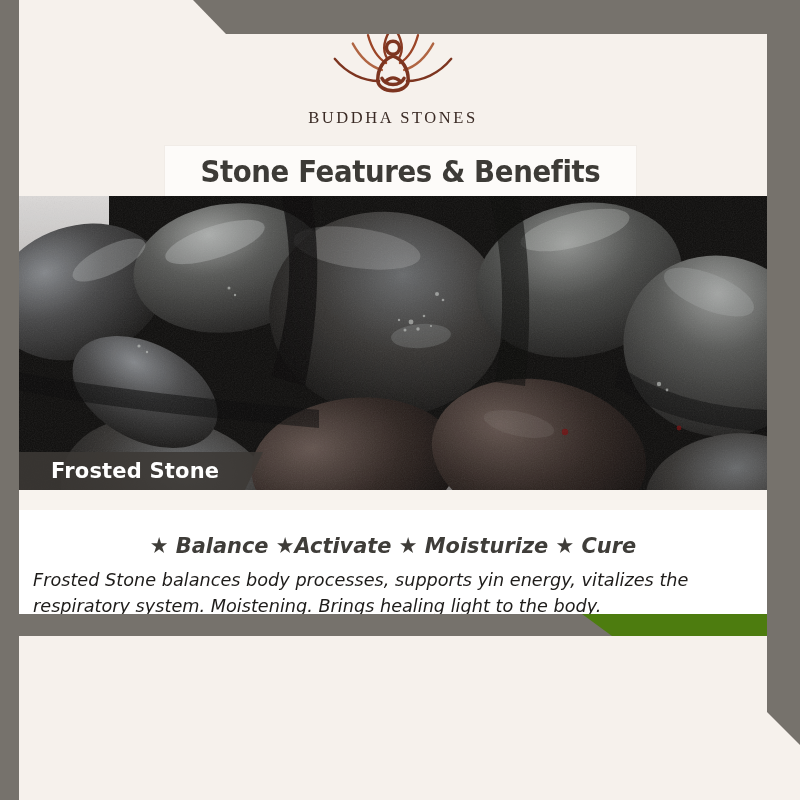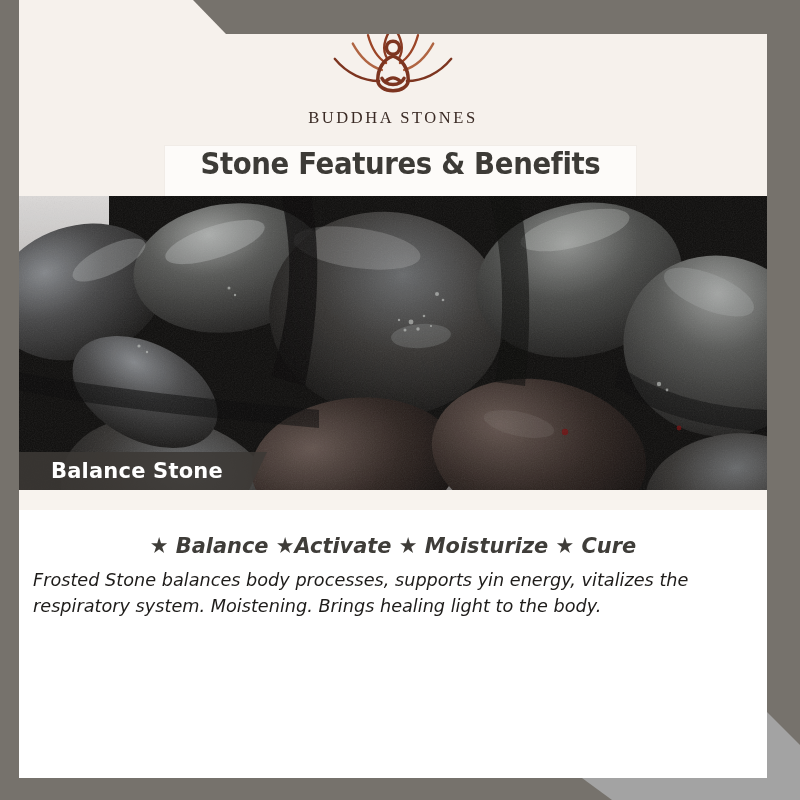--- a/index.html
+++ b/index.html
@@ -5,22 +5,22 @@
   * { box-sizing: border-box; margin: 0; padding: 0; }
   html, body {
     width: 800px; height: 800px;
     font-family: "Liberation Sans", sans-serif;
     background: #f6f1ec;
     overflow: hidden;
   }
 
   #root {
     position: relative;
-    width: 800px; height: 800px;
-    background: #a3a3a3;
+    width: 800px; height: 636px;
+    background: #4d7c0f;
   }
 
   
   .frame-top {
     position: absolute; top: 0; left: 0; width: 800px; height: 34px;
     background: #76726c;
     clip-path: polygon(193px 0, 800px 0, 800px 34px, 226px 34px);
     z-index: 5;
   }
   .frame-right {
@@ -76,20 +76,21 @@
 
   
   .title-banner {
     position: absolute;
     left: 146px;
     right: 131px;
     bottom: 0;
     height: 50px;
     background: #fdfbf9;
     display: flex;
+    align-items: center;
     justify-content: center;
     z-index: 4;
     box-shadow: 0 0 0 1px rgba(0,0,0,0.02);
   }
   .title-text {
     font-family: "DejaVu Sans", sans-serif;
     font-weight: bold;
     font-size: 30px;
     color: #3d3b37;
     letter-spacing: -0.4px;
@@ -298,21 +299,21 @@
         <g fill="#7a0f10" opacity="0.8">
           <circle cx="546" cy="236" r="3.2"></circle>
             <circle cx="660" cy="232" r="2.4"></circle>
         </g>
 
         <rect width="748" height="294" filter="url(#grain)" opacity="0.5"></rect>
         <rect width="748" height="294" fill="#000" opacity="0.06"></rect>
       </svg>
 
       <div class="stone-caption">
-        <span class="stone-caption-text">Balance Stone</span>
+        <span class="stone-caption-text">Frosted Stone</span>
       </div>
     </div>
 
     <div class="body-zone">
       <div class="body-strip"></div>
 
       <div class="benefits">★ Balance ★Activate ★ Moisturize ★ Cure</div>
 
       <div class="desc">
         <span>Frosted Stone balances body processes, supports yin energy, vitalizes the</span>

